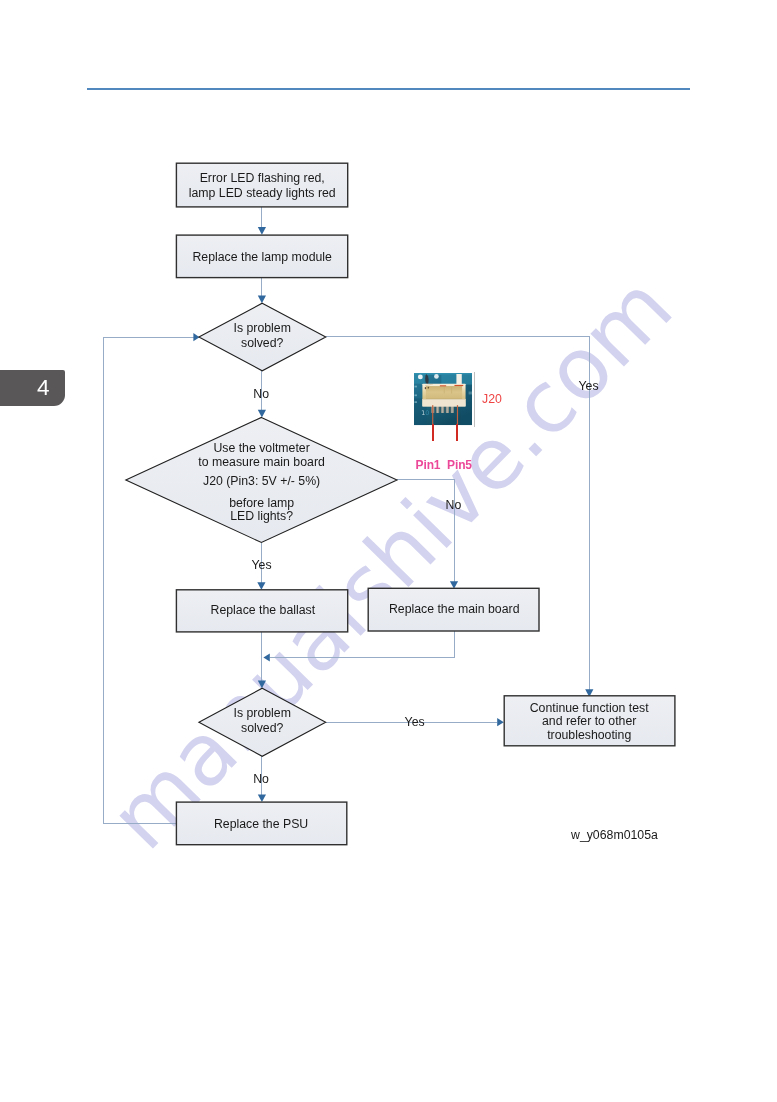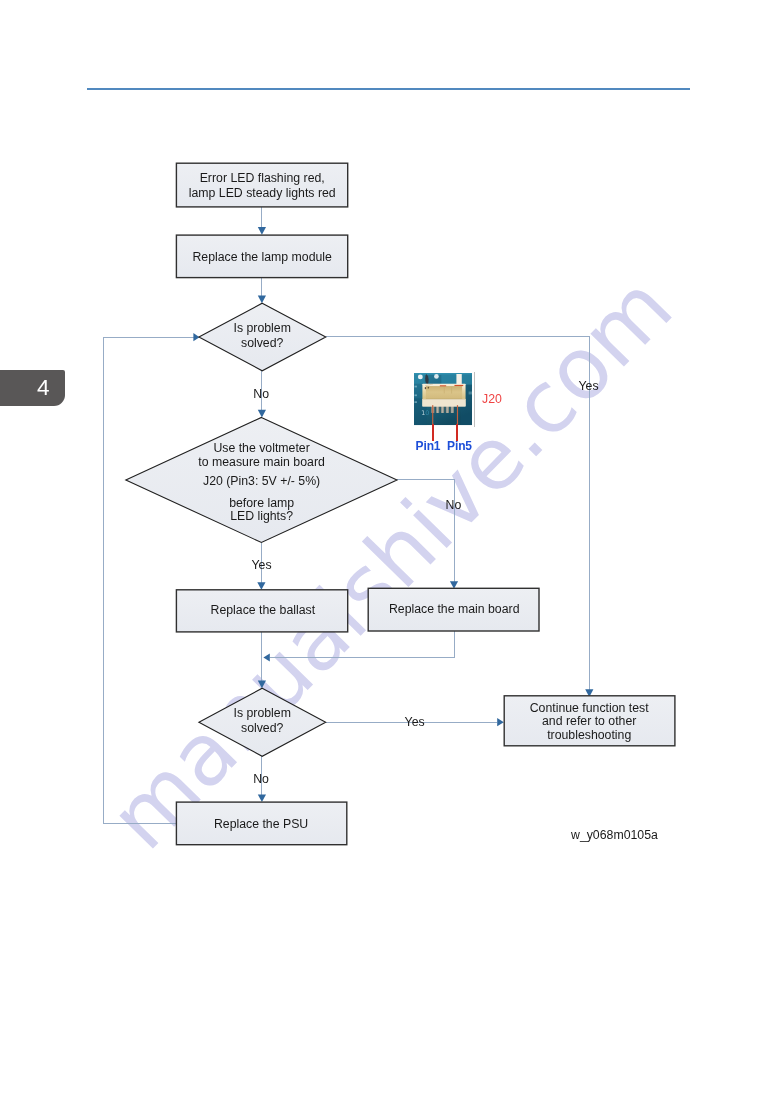--- a/index.html
+++ b/index.html
@@ -51,23 +51,23 @@
   .nodetext { font-size:12.3px; }
   .edgelabel { font-size:12.3px; }
 
   
   .pcb-photo { position:absolute; left:413.5px; top:372.5px; width:58.5px; height:78px; }
   .callout-line { position:absolute; top:424px; width:1.6px; height:17px; background:#D12A22; }
   .callout-line-1 { left:432.1px; }
   .callout-line-5 { left:456.1px; }
   .pcb-side-rule { position:absolute; left:474px; top:372px; width:1px; height:55px; background:#BFBFBF; }
   .pin-label {
-    position:absolute; color:#1d4ed8; font-size:12px; font-weight:bold;
+    position:absolute; color:#ec4899; font-size:12px; font-weight:bold;
     font-family:"Liberation Sans", sans-serif; white-space:nowrap;
-    line-height:12px; letter-spacing:-0.1px;
+    line-height:12px; letter-spacing:-0.1px;margin-top:19px;
   }
   .pin-label-1 { left:415.5px; top:439.5px; }
   .pin-label-5 { left:447px; top:439.5px; }
   .j20-label {
     position:absolute; left:482px; top:394.2px; color:#ef4444; font-size:12.3px;
     font-family:"Liberation Sans", sans-serif; white-space:nowrap; line-height:11.5px;
   }
 </style>
 </head>
 <body>

